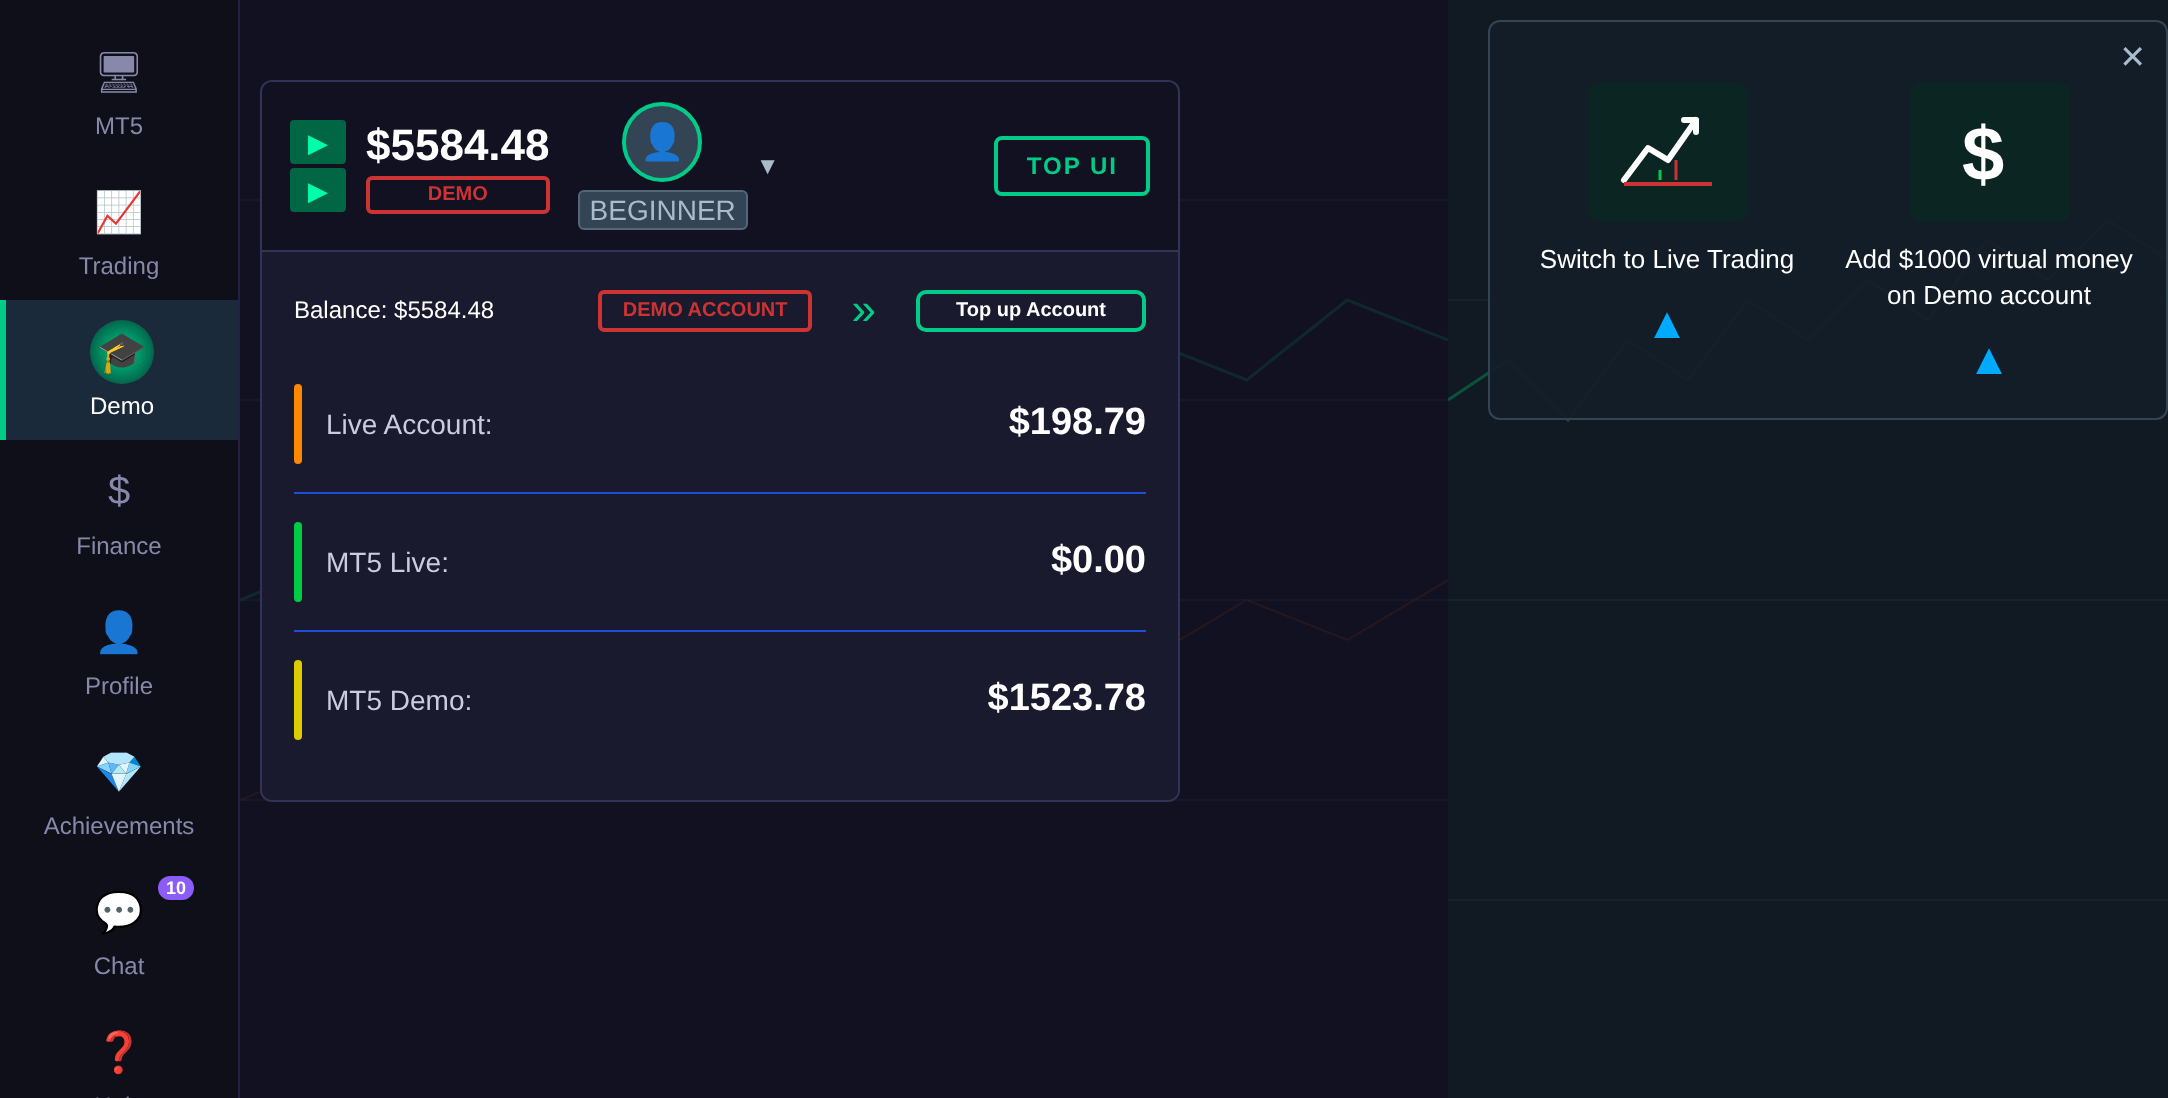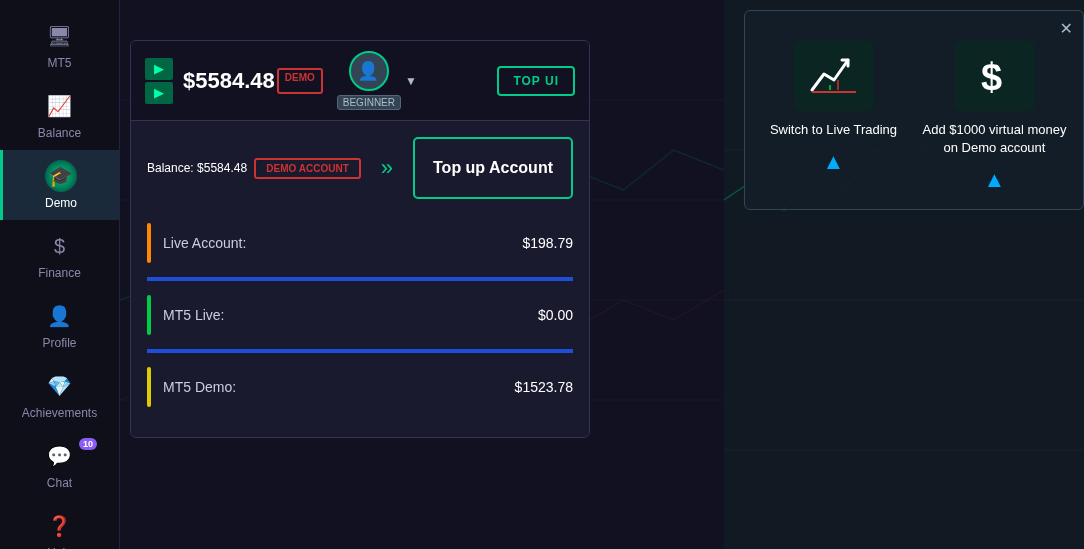--- a/index.html
+++ b/index.html
@@ -142,21 +142,21 @@
       display: flex;
       align-items: center;
       justify-content: center;
       color: #aabbcc;
       font-size: 18px;
     }
     .beginner-badge {
       background: #334455;
       border: 1px solid #556677;
       color: #aabbcc;
-      font-size: 10px;
+      font-size: 14px;
       padding: 1px 5px;
       border-radius: 3px;
       margin-top: 2px;
     }
     .top-ui-btn {
       margin-left: auto;
       background: transparent;
       border: 2px solid #00cc88;
       color: #00cc88;
       font-size: 12px;
@@ -190,49 +190,49 @@
       font-size: 10px;
       font-weight: bold;
       padding: 3px 10px;
       border-radius: 3px;
       cursor: pointer;
     }
     .top-up-btn {
       background: transparent;
       border: 2px solid #00cc88;
       color: white;
-      font-size: 16px;
-      font-weight: bold;
-      padding: 20px 18px;
+      font-size: 10px;
+      font-weight: bold;
+      padding: 3px 18px;
       border-radius: 5px;
       cursor: pointer;
     }
 
     .account-row {
       display: flex;
       align-items: center;
       padding: 14px 0;
-      border-bottom: 4px solid #1d4ed8;
+      border-bottom: 1px solid #1d4ed8;
       gap: 12px;
     }
     .account-row:last-child { border-bottom: none; }
     .row-indicator {
       width: 4px;
       height: 40px;
       border-radius: 2px;
     }
     .row-label {
       color: #ccccdd;
       font-size: 14px;
       flex: 1;
     }
     .row-value {
       color: white;
-      font-size: 14px;
-      font-weight: normal;
+      font-size: 19px;
+      font-weight: bold;
     }
 
     
     .right-panel {
       width: 360px;
       min-width: 360px;
       background: transparent;
       position: relative;
     }
 
@@ -307,21 +307,21 @@
 </head>
 <body>
 
 <div class="sidebar">
   <div class="sidebar-item">
     <div class="icon-wrap">🖥</div>
     <span>MT5</span>
   </div>
   <div class="sidebar-item">
     <div class="icon-wrap">📈</div>
-    <span>Balance</span>
+    <span>Trading</span>
   </div>
   <div class="sidebar-item active">
     <div class="icon-wrap">🎓</div>
     <span>Demo</span>
   </div>
   <div class="sidebar-item">
     <div class="icon-wrap">$</div>
     <span>Finance</span>
   </div>
   <div class="sidebar-item">
@@ -357,21 +357,21 @@
     </svg>
   </div>
 
   <div class="dropdown-panel">
 
     <div class="dropdown-header">
       <div class="header-arrows">
         <button class="arrow-btn">▶</button>
         <button class="arrow-btn">▶</button>
       </div>
-      <div style="display:flex; flex-direction:row; gap:2px;">
+      <div style="display:flex; flex-direction:column; gap:2px;">
         <span class="balance-amount">$5584.48</span>
         <span class="demo-badge">DEMO</span>
       </div>
       <div class="avatar-area">
         <div style="display:flex;flex-direction:column;align-items:center;gap:2px;">
           <div class="avatar-circle">👤</div>
           <span class="beginner-badge">BEGINNER</span>
         </div>
         <span style="color:#aabbcc;font-size:12px;cursor:pointer;">▼</span>
       </div>

